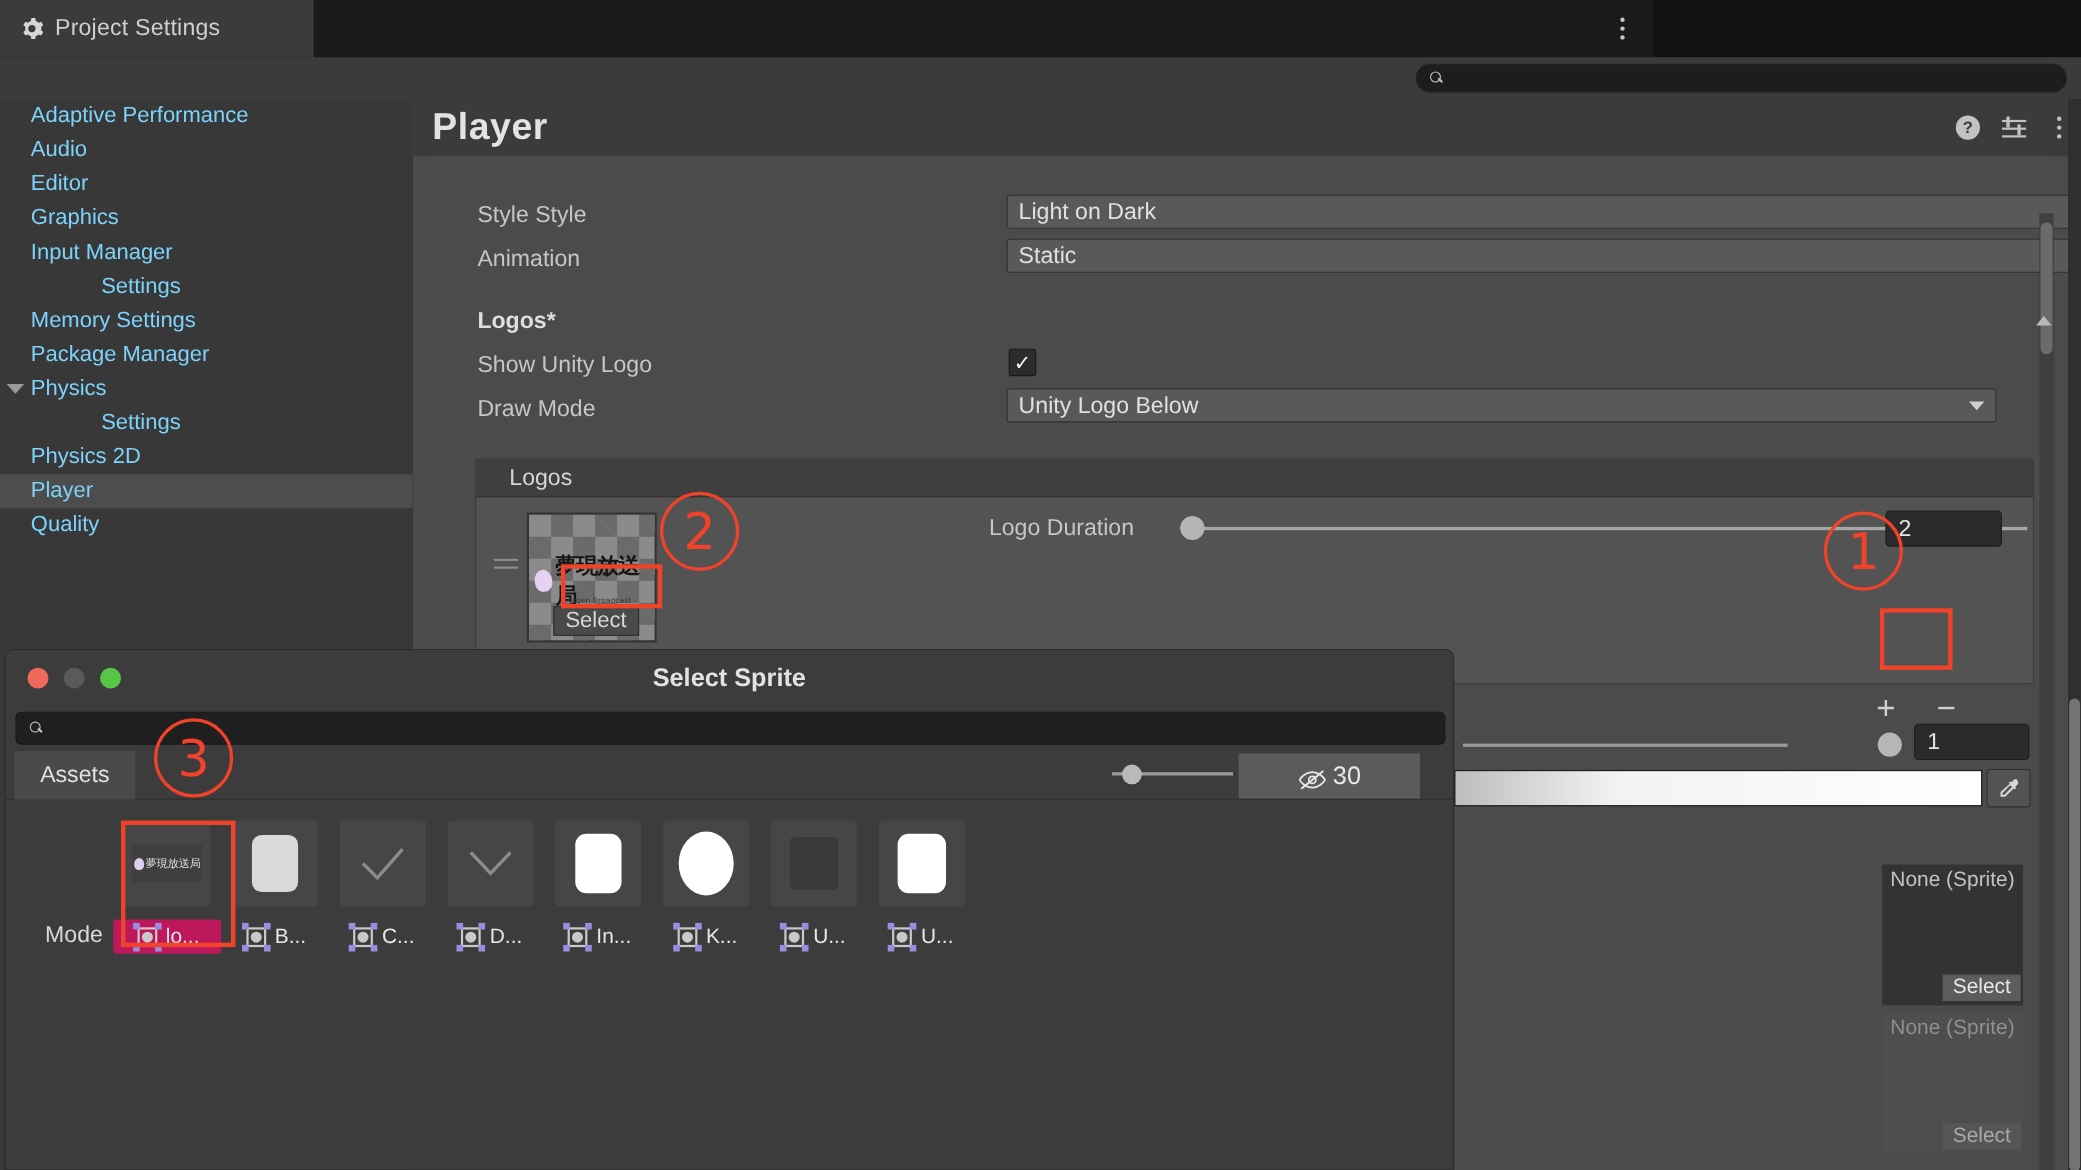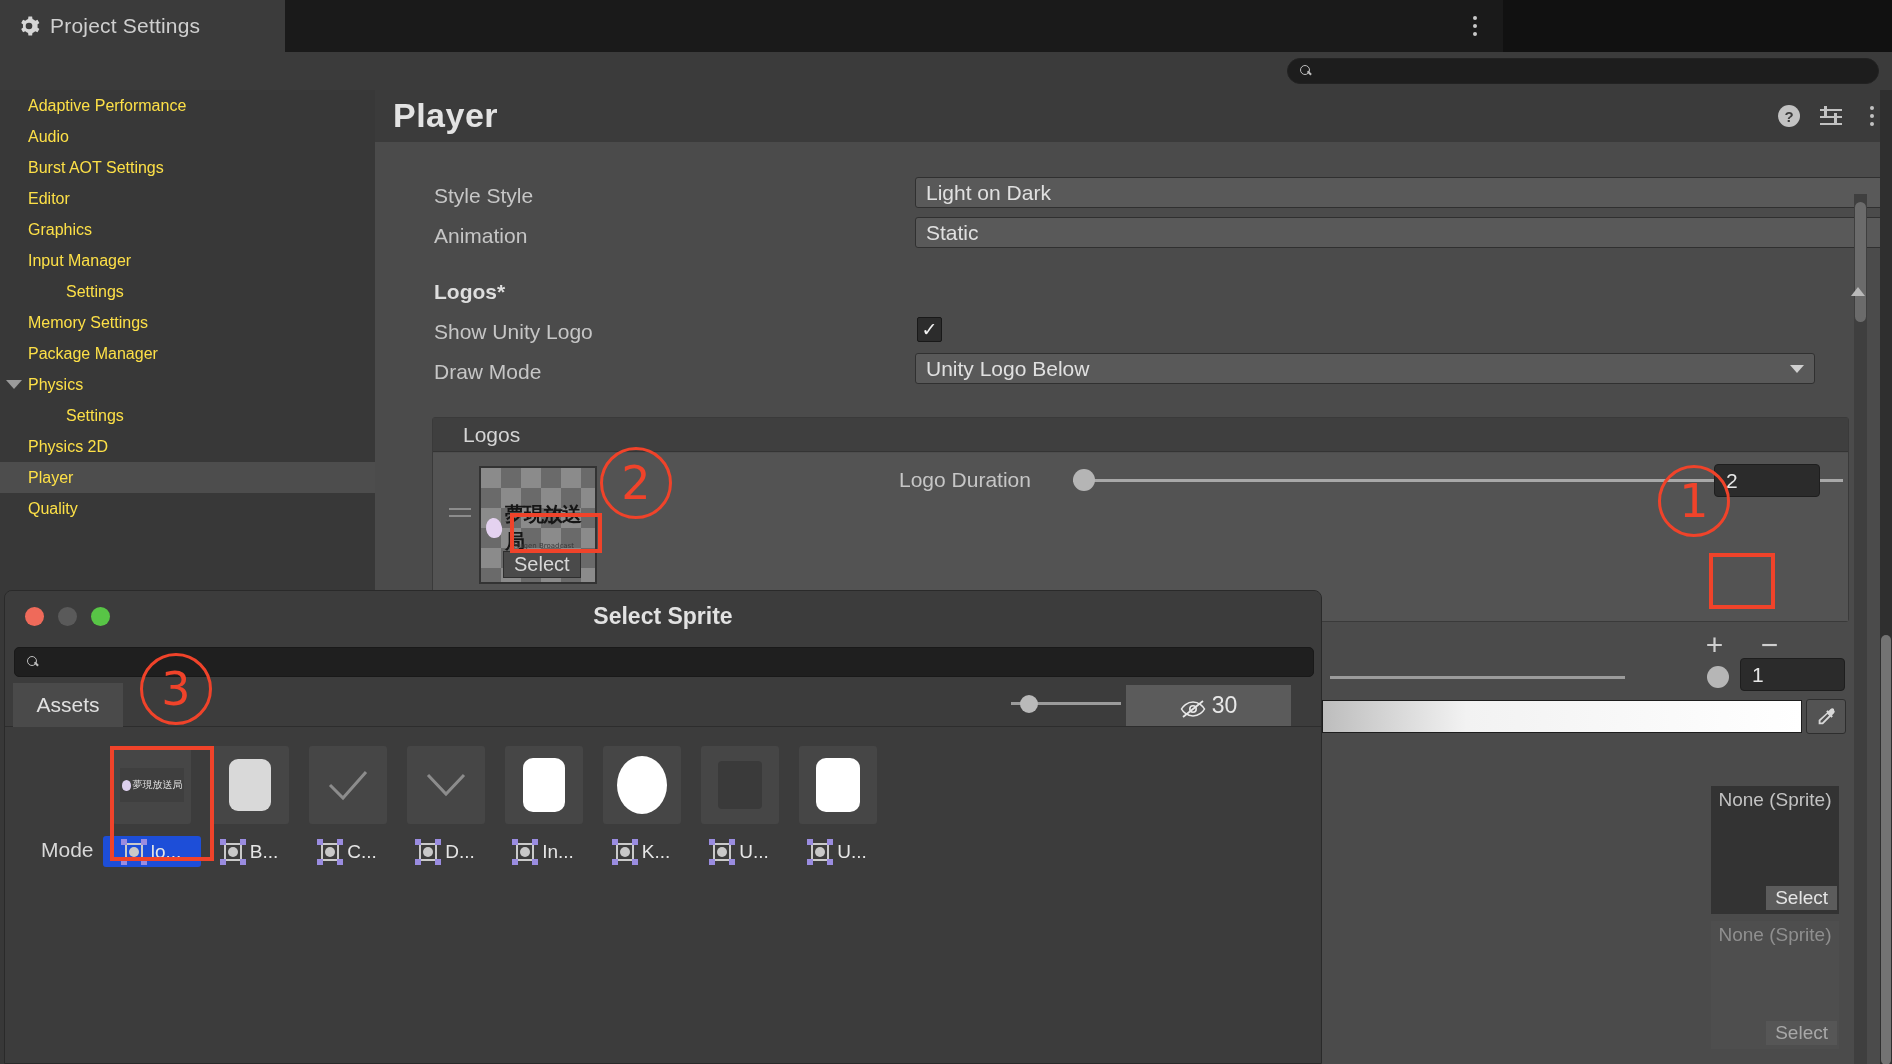--- a/index.html
+++ b/index.html
@@ -33,22 +33,22 @@
   .search-ico { width:12px; height:12px; position:relative; }
   .search-ico:before { content:""; position:absolute; left:0; top:0; width:8px; height:8px;
     border:1.6px solid #bdbdbd; border-radius:50%; }
   .search-ico:after { content:""; position:absolute; left:7px; top:7px; width:5px; height:1.6px;
     background:#bdbdbd; transform:rotate(45deg); }
   .search-input { background:transparent; border:none; outline:none; color:#d0d0d0;
     font-size:13px; margin-left:7px; width:540px; font-family:"Liberation Sans",sans-serif; }
 
   
   .sidebar { position:absolute; left:0; top:90px; width:375px; height:974px; background:#383838; }
-  .side-item { height:31px; display:flex; align-items:center; padding-left:28px; color:#fde047; font-size:16px; white-space:nowrap;text-align:right; }
-  .side-item.indent { padding-left:66px; }
+  .side-item { height:31px; display:flex; align-items:center; padding-left:28px; color:#7dd3fc; font-size:20px; white-space:nowrap;text-align:right; }
+  .side-item.indent { padding-left:92px; }
   .side-item.selected { background:#4d4d4d; }
   .tri { width:0; height:0; border-left:8px solid transparent; border-right:8px solid transparent;
          border-top:9px solid #9a9a9a; position:absolute; left:6px; }
   .side-item.parent { position:relative; }
 
   
   .main { position:absolute; left:375px; top:90px; width:1517px; height:974px; background:#4b4b4b; }
   .main-header { position:absolute; left:0; top:0; width:1517px; height:52px; background:#3b3b3b; }
   .main-title { position:absolute; left:18px; top:6px; color:#e3e3e3; font-size:34px; font-weight:bold; letter-spacing:.5px; }
   .hdr-icons { position:absolute; right:10px; top:14px; display:flex; align-items:center; gap:20px; }
@@ -143,21 +143,21 @@
   .hidecount { position:absolute; right:30px; top:2px; width:165px; height:41px; background:#5b5b5b;
     display:flex; align-items:center; justify-content:center; gap:6px; color:#e8e8e8; font-size:23px; }
   .eye-off { width:26px; height:18px; position:relative; }
 
   .grid { position:absolute; left:0; top:137px; width:100%; height:337px; background:#3c3c3c; }
   .cell { position:absolute; top:18px; width:98px; }
   .cell-box { width:78px; height:78px; background:#464646; border-radius:3px; margin:0 auto;
     display:flex; align-items:center; justify-content:center; position:relative; }
   .cell-label { margin-top:12px; display:flex; align-items:center; gap:6px; justify-content:center;
     color:#e6e6e6; font-size:19px; height:31px; padding:0 5px; }
-  .cell-label.sel { background:#1d4ed8; border-radius:3px; }
+  .cell-label.sel { background:#be185d; border-radius:3px; }
   .sprite-ico { width:22px; height:22px; position:relative; flex:0 0 auto; }
   .sprite-ico .dot { position:absolute; left:6px; top:6px; width:10px; height:10px; border-radius:50%; background:#c9c9c9; }
   .sprite-ico .frm { position:absolute; inset:2px; border:2px solid #cacaca; }
   .handle { position:absolute; width:6px; height:6px; background:#9a8ce0; }
   .none-lbl { position:absolute; left:36px; top:110px; color:#d8d8d8; font-size:21px; }
 
   
   .rt-slider-track { position:absolute; left:1330px; top:676px; width:295px; height:3px; background:#9b9b9b; }
   .rt-knob { position:absolute; left:1707px; top:666px; width:22px; height:22px; border-radius:50%; background:#b6b6b6; }
   .rt-num { position:absolute; left:1740px; top:658px; width:105px; height:33px; background:#2b2b2b;
@@ -210,23 +210,20 @@
       <input class="search-input" type="text" value="" style="">
     </div>
   </div>
 
   <div class="sidebar">
     <div class="side-item parent">
         <span>Adaptive Performance</span>
       </div>
     <div class="side-item parent">
         <span>Audio</span>
-      </div>
-    <div class="side-item parent">
-        <span>Burst AOT Settings</span>
       </div>
     <div class="side-item parent">
         <span>Editor</span>
       </div>
     <div class="side-item parent">
         <span>Graphics</span>
       </div>
     <div class="side-item parent">
         <span>Input Manager</span>
       </div>

